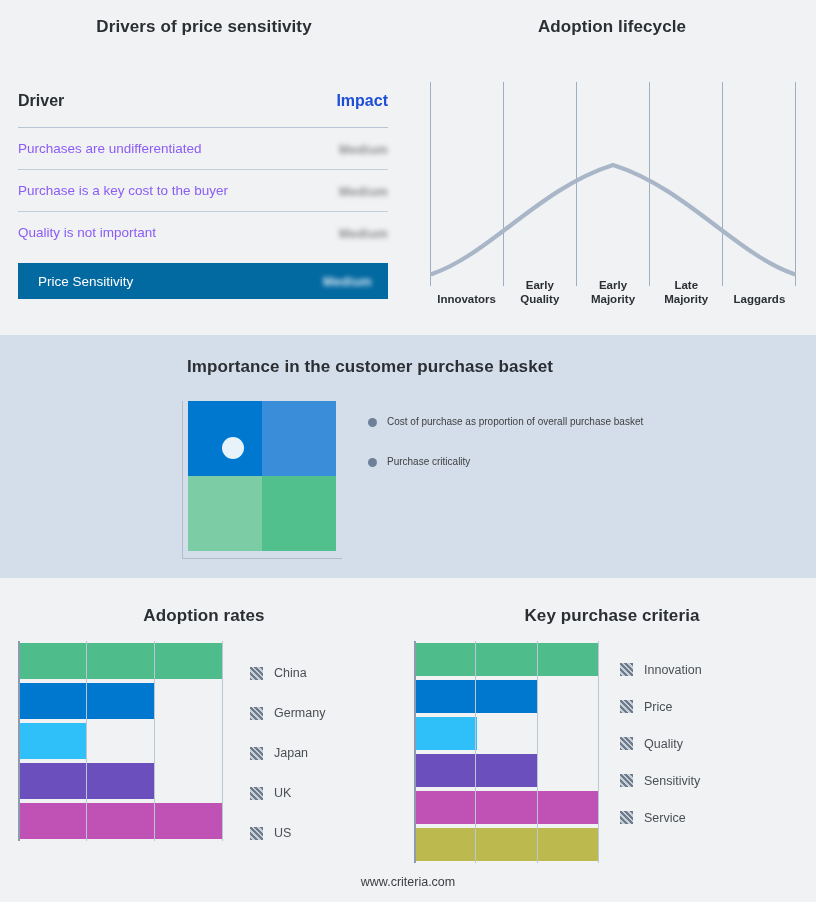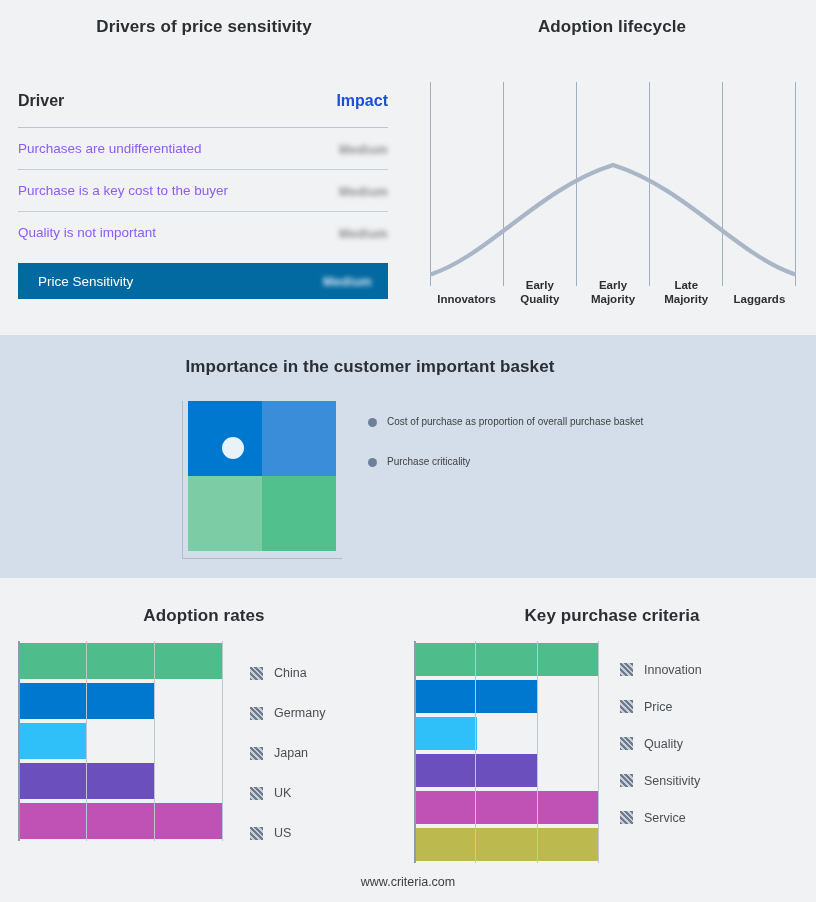--- a/index.html
+++ b/index.html
@@ -194,21 +194,21 @@
       </div>
       <div class="lc-seg">
         <span></span>
         <span>Laggards</span>
       </div>
     </div>
   </div>
 </div>
 
 <div class="panel" id="panel-basket">
-  <div class="panel-title">Importance in the customer important basket</div>
+  <div class="panel-title">Importance in the customer purchase basket</div>
 
   <div class="mx-wrap">
     <div class="mx-axis-y"></div>
     <div class="mx-axis-x"></div>
     <div class="mx-grid">
       <div style="background: rgb(0, 120, 207);"></div>
       <div style="background: rgb(58, 141, 216);"></div>
       <div style="background: rgb(124, 204, 165);"></div>
       <div style="background: rgb(82, 192, 140);"></div>
       <div class="mx-dot"></div>

